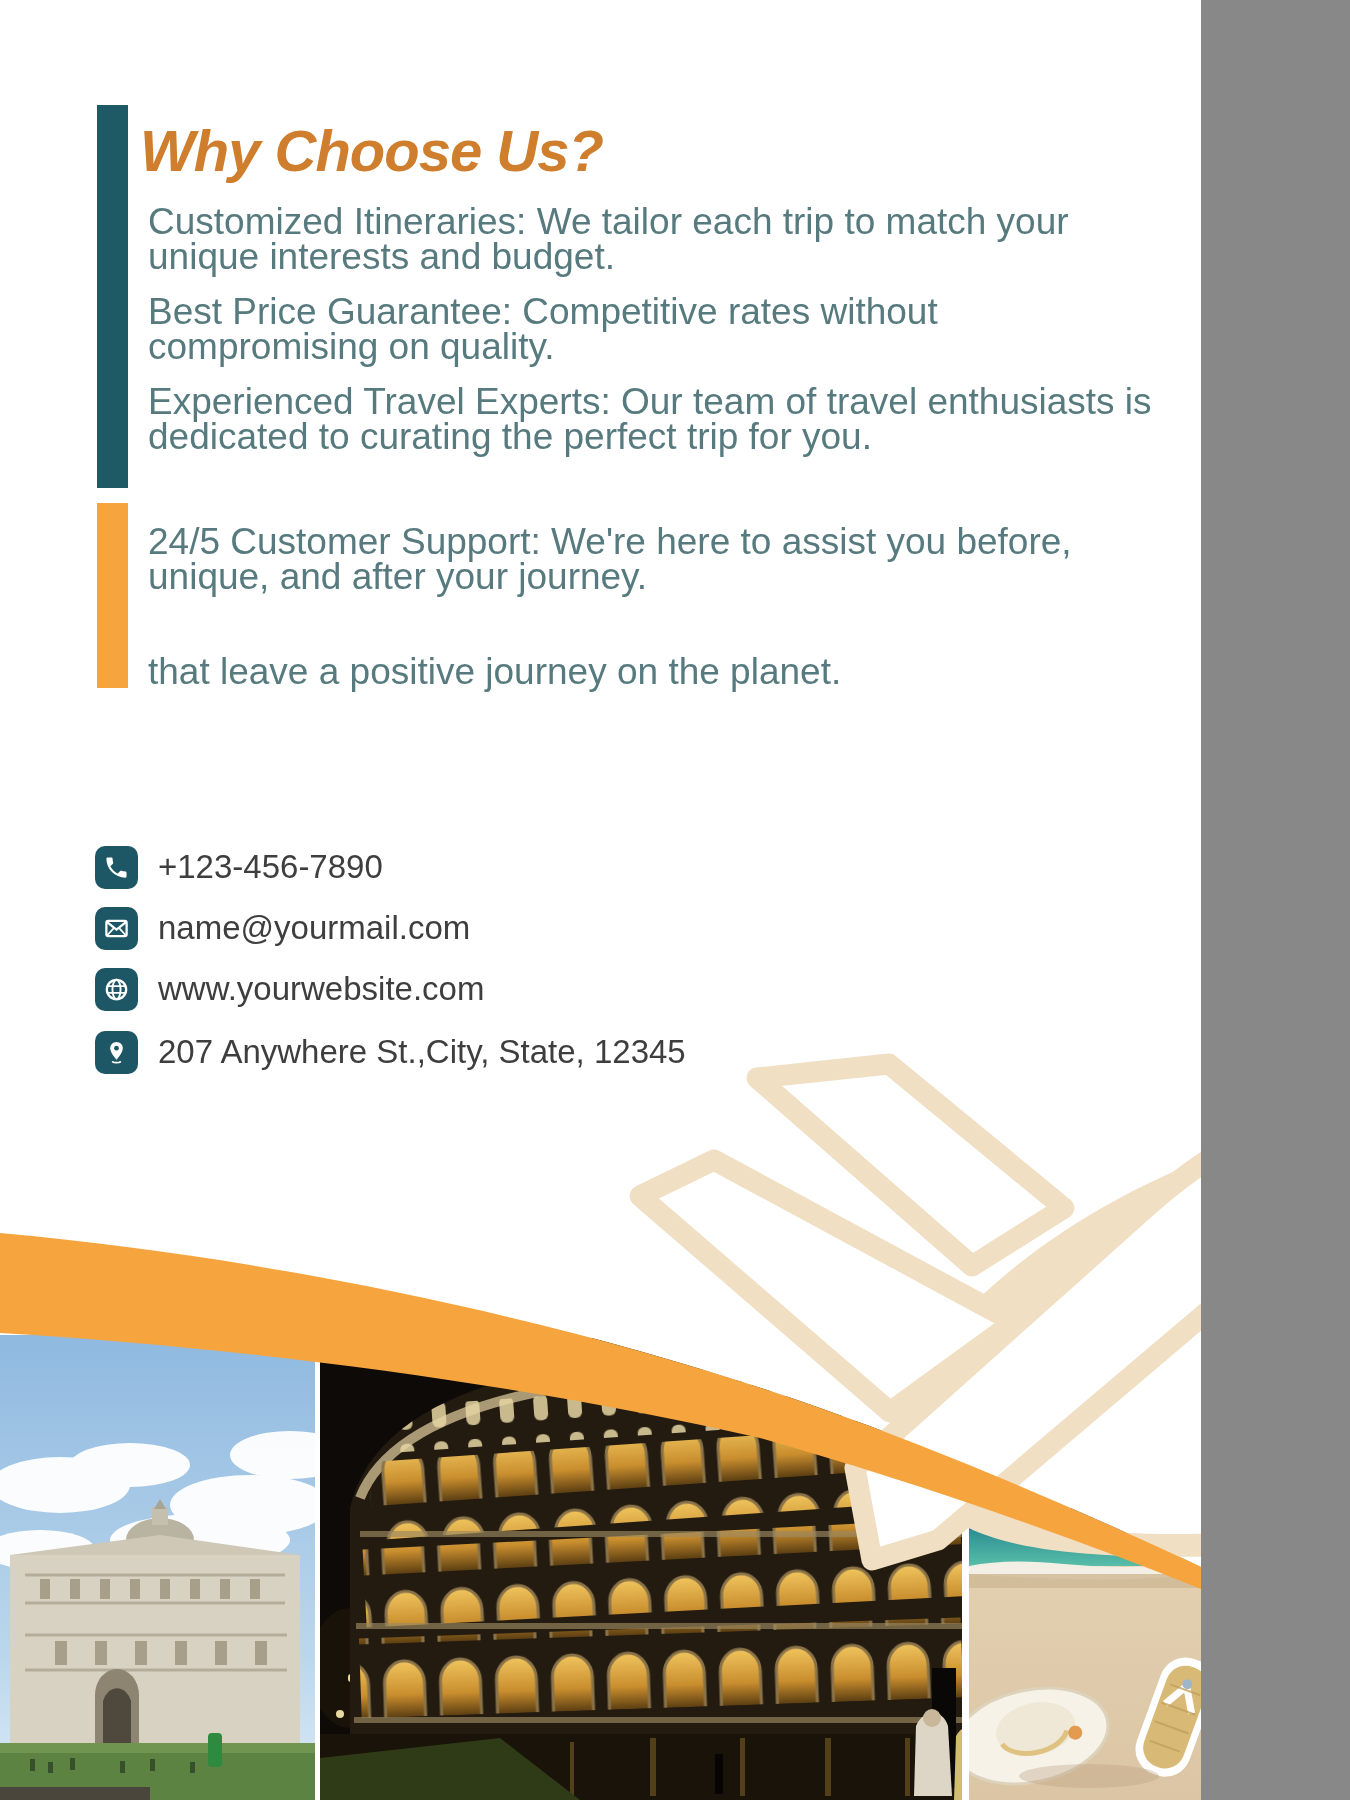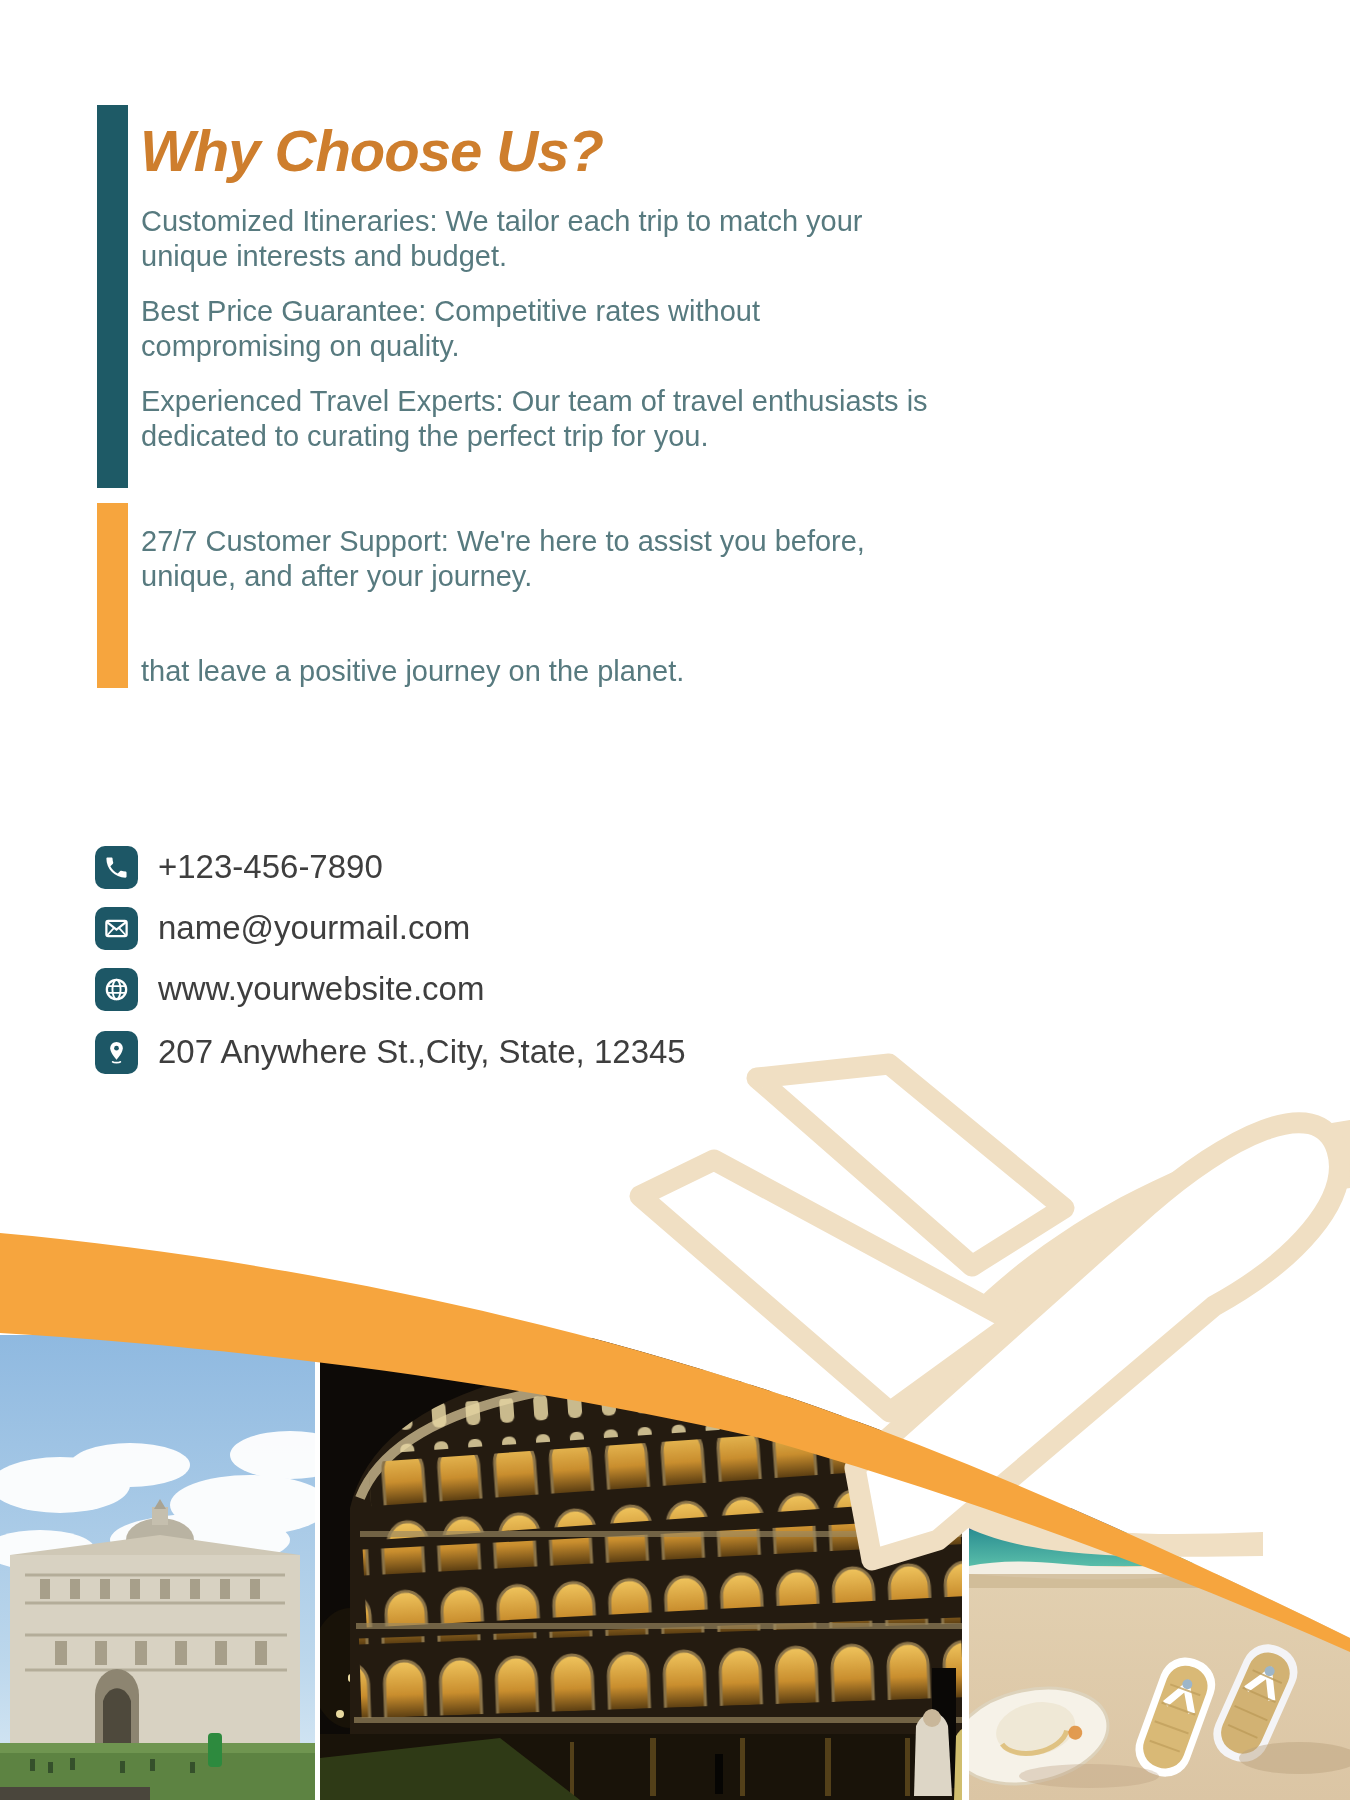--- a/index.html
+++ b/index.html
@@ -1,33 +1,33 @@
 <!DOCTYPE html>
 <html><head>
 <meta charset="utf-8">
 <style>
   html,body{margin:0;padding:0;background:#888;}
   .page{
-    position:relative;width:1350px;height:1800px;background:#ffffff;
+    position:relative;width:1201px;height:1800px;background:#ffffff;
     overflow:hidden;font-family:"Liberation Sans", sans-serif;
   }
   
   .bar{position:absolute;left:97px;width:31px;}
   .bar.teal{top:105px;height:383px;background:#1E5A66;}
   .bar.orange{top:503px;height:185px;background:#F6A53E;}
   
   .why-title{
     position:absolute;left:140px;top:116px;margin:0;
     font-size:58px;line-height:70px;font-weight:bold;font-style:italic;
     color:#CE7E2D;letter-spacing:-1px;
   }
   
   .para{
-    position:absolute;left:141px;width:1060px;margin:0;
-    font-size:29px;line-height:35px;color:#577A7F;
+    position:absolute;left:148px;width:1060px;margin:0;
+    font-size:37px;line-height:35px;color:#577A7F;
   }
   .para span{white-space:pre-wrap;}
   .p1{top:204px}.p2{top:294px}.p3{top:384px}.p4{top:524px}.p5{top:619px}
   
   .contact-row{position:absolute;left:95px;height:44px;display:flex;align-items:center;}
   .c1{top:845px}.c2{top:906px}.c3{top:967px}.c4{top:1030px}
   .contact-icon{
     width:43px;height:43px;border-radius:10px;background:#1D5766;
     display:flex;align-items:center;justify-content:center;flex:0 0 auto;
   }
@@ -48,21 +48,21 @@
 <div class="page">
 
   <div class="bar teal"></div>
   <div class="bar orange"></div>
 
   <h1 class="why-title">Why Choose Us?</h1>
 
   <p class="para p1"><span>Customized Itineraries: We tailor each trip to match your</span><br><span>unique interests and budget.</span></p>
   <p class="para p2"><span>Best Price Guarantee: Competitive rates without</span><br><span>compromising on quality.</span></p>
   <p class="para p3"><span>Experienced Travel Experts: Our team of travel enthusiasts is</span><br><span>dedicated to curating the perfect trip for you.</span></p>
-  <p class="para p4"><span>27/7 Customer Support: We're here to assist you before,</span><br><span>unique, and after your journey.</span></p>
+  <p class="para p4"><span>24/5 Customer Support: We're here to assist you before,</span><br><span>unique, and after your journey.</span></p>
   <p class="para p5"><br><span>that leave a positive journey on the planet.</span></p>
 
   <div class="contact-row c1">
     <span class="contact-icon">
       <svg viewBox="0 0 24 24">
           <path fill="#ffffff" d="M6.54 10.8c1.44 2.83 3.76 5.14 6.59 6.59l2.2-2.21c.27-.27.67-.36 1.02-.24 1.12.37 2.33.57 3.57.57.55 0 1 .45 1 1V20c0 .55-.45 1-1 1C10.61 21 3 13.39 3 4c0-.55.45-1 1-1h3.5c.55 0 1 .45 1 1 0 1.25.2 2.45.57 3.57.11.35.03.74-.25 1.02l-2.28 2.21z"></path>
         </svg>
     </span>
     <span class="contact-text">+123-456-7890</span>
   </div>

